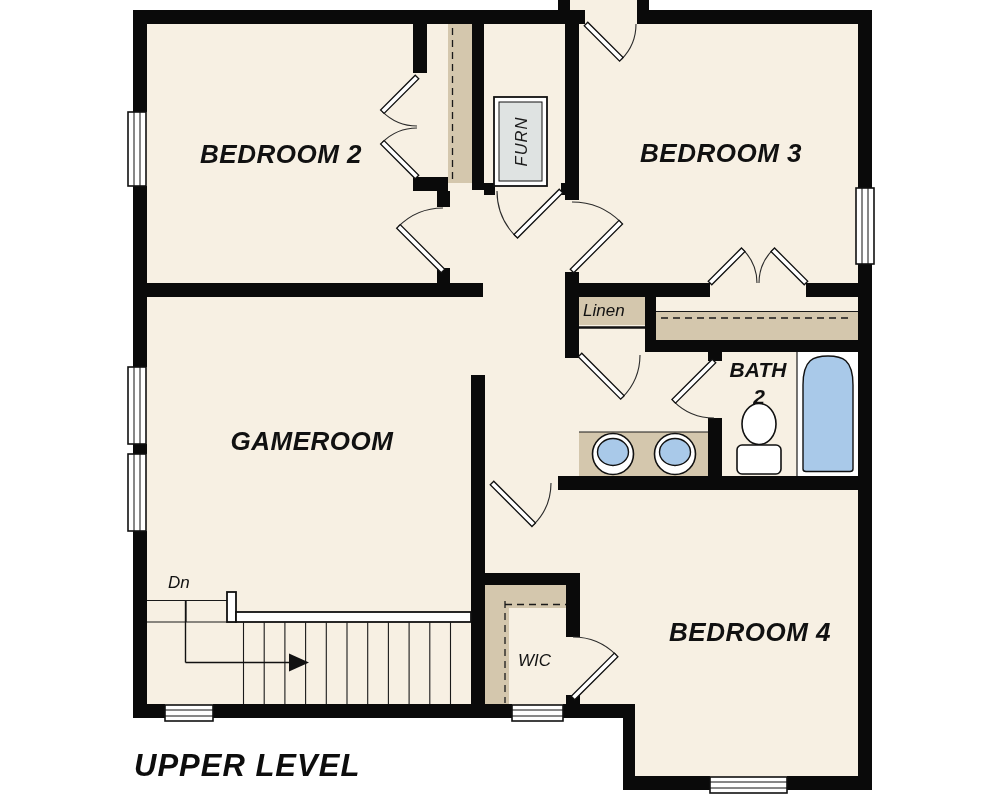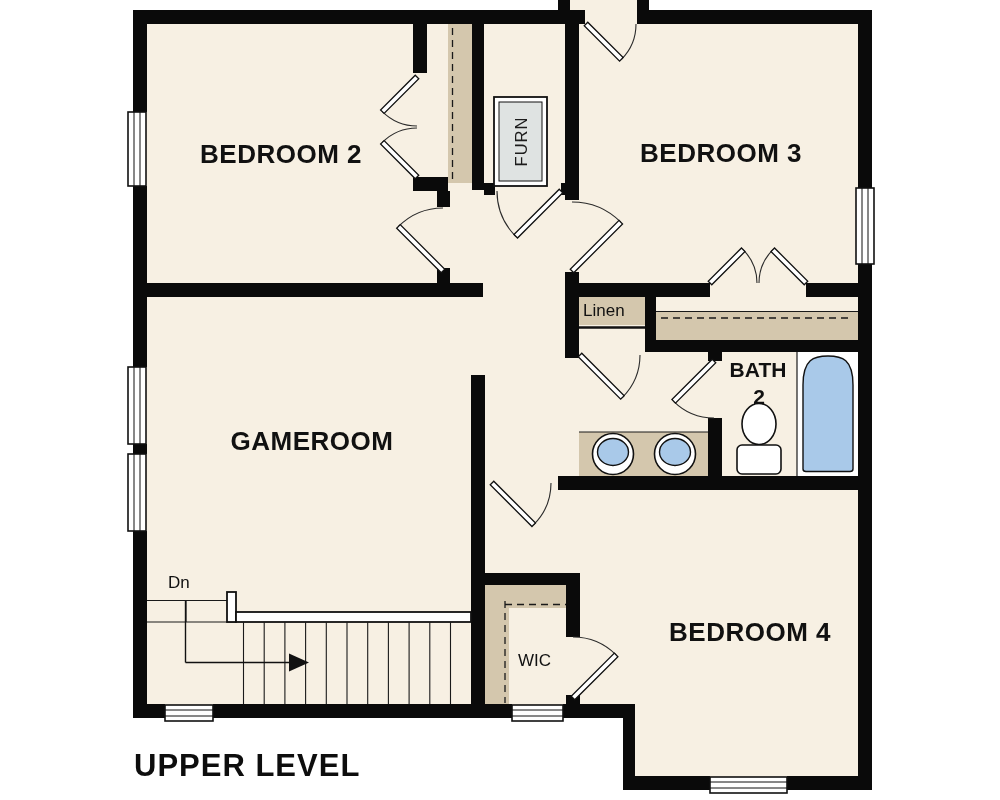--- a/index.html
+++ b/index.html
@@ -1,17 +1,17 @@
 <!DOCTYPE html>
 <html style="--background: #ffffff; --floor: #f7f0e3; --millwork: #d4c7ad; --wall: #0a0a0a; --fixture_blue: #a9c9e9; --furnace_gray: #dfe3e2;"><head>
 <meta charset="utf-8">
 <style>
   html,body{margin:0;padding:0;background:#fff;}
   #plan-wrap{position:relative;width:1000px;height:800px;background:var(--background,#fff);
-             font-family:"Liberation Sans",sans-serif;}
+             font-family:"Liberation Sans",sans-serif;font-style:italic;}
   svg{position:absolute;inset:0;}
   .floor{fill:var(--floor,#f7f0e3);}
   .tan{fill:var(--millwork,#d4c7ad);}
   .wall{fill:var(--wall,#0a0a0a);}
   .grayfill{fill:var(--furnace_gray,#dfe3e2);stroke:#111;stroke-width:1;}
   .outline{fill:#fff;stroke:#111;stroke-width:1.8;}
   .win{fill:#fff;stroke:#111;stroke-width:1.6;}
   .winline{stroke:#111;stroke-width:1;fill:none;}
   .thin{stroke:#1a1a1a;stroke-width:1.2;fill:none;}
   .thick2{stroke:#111;stroke-width:2.5;fill:none;}

